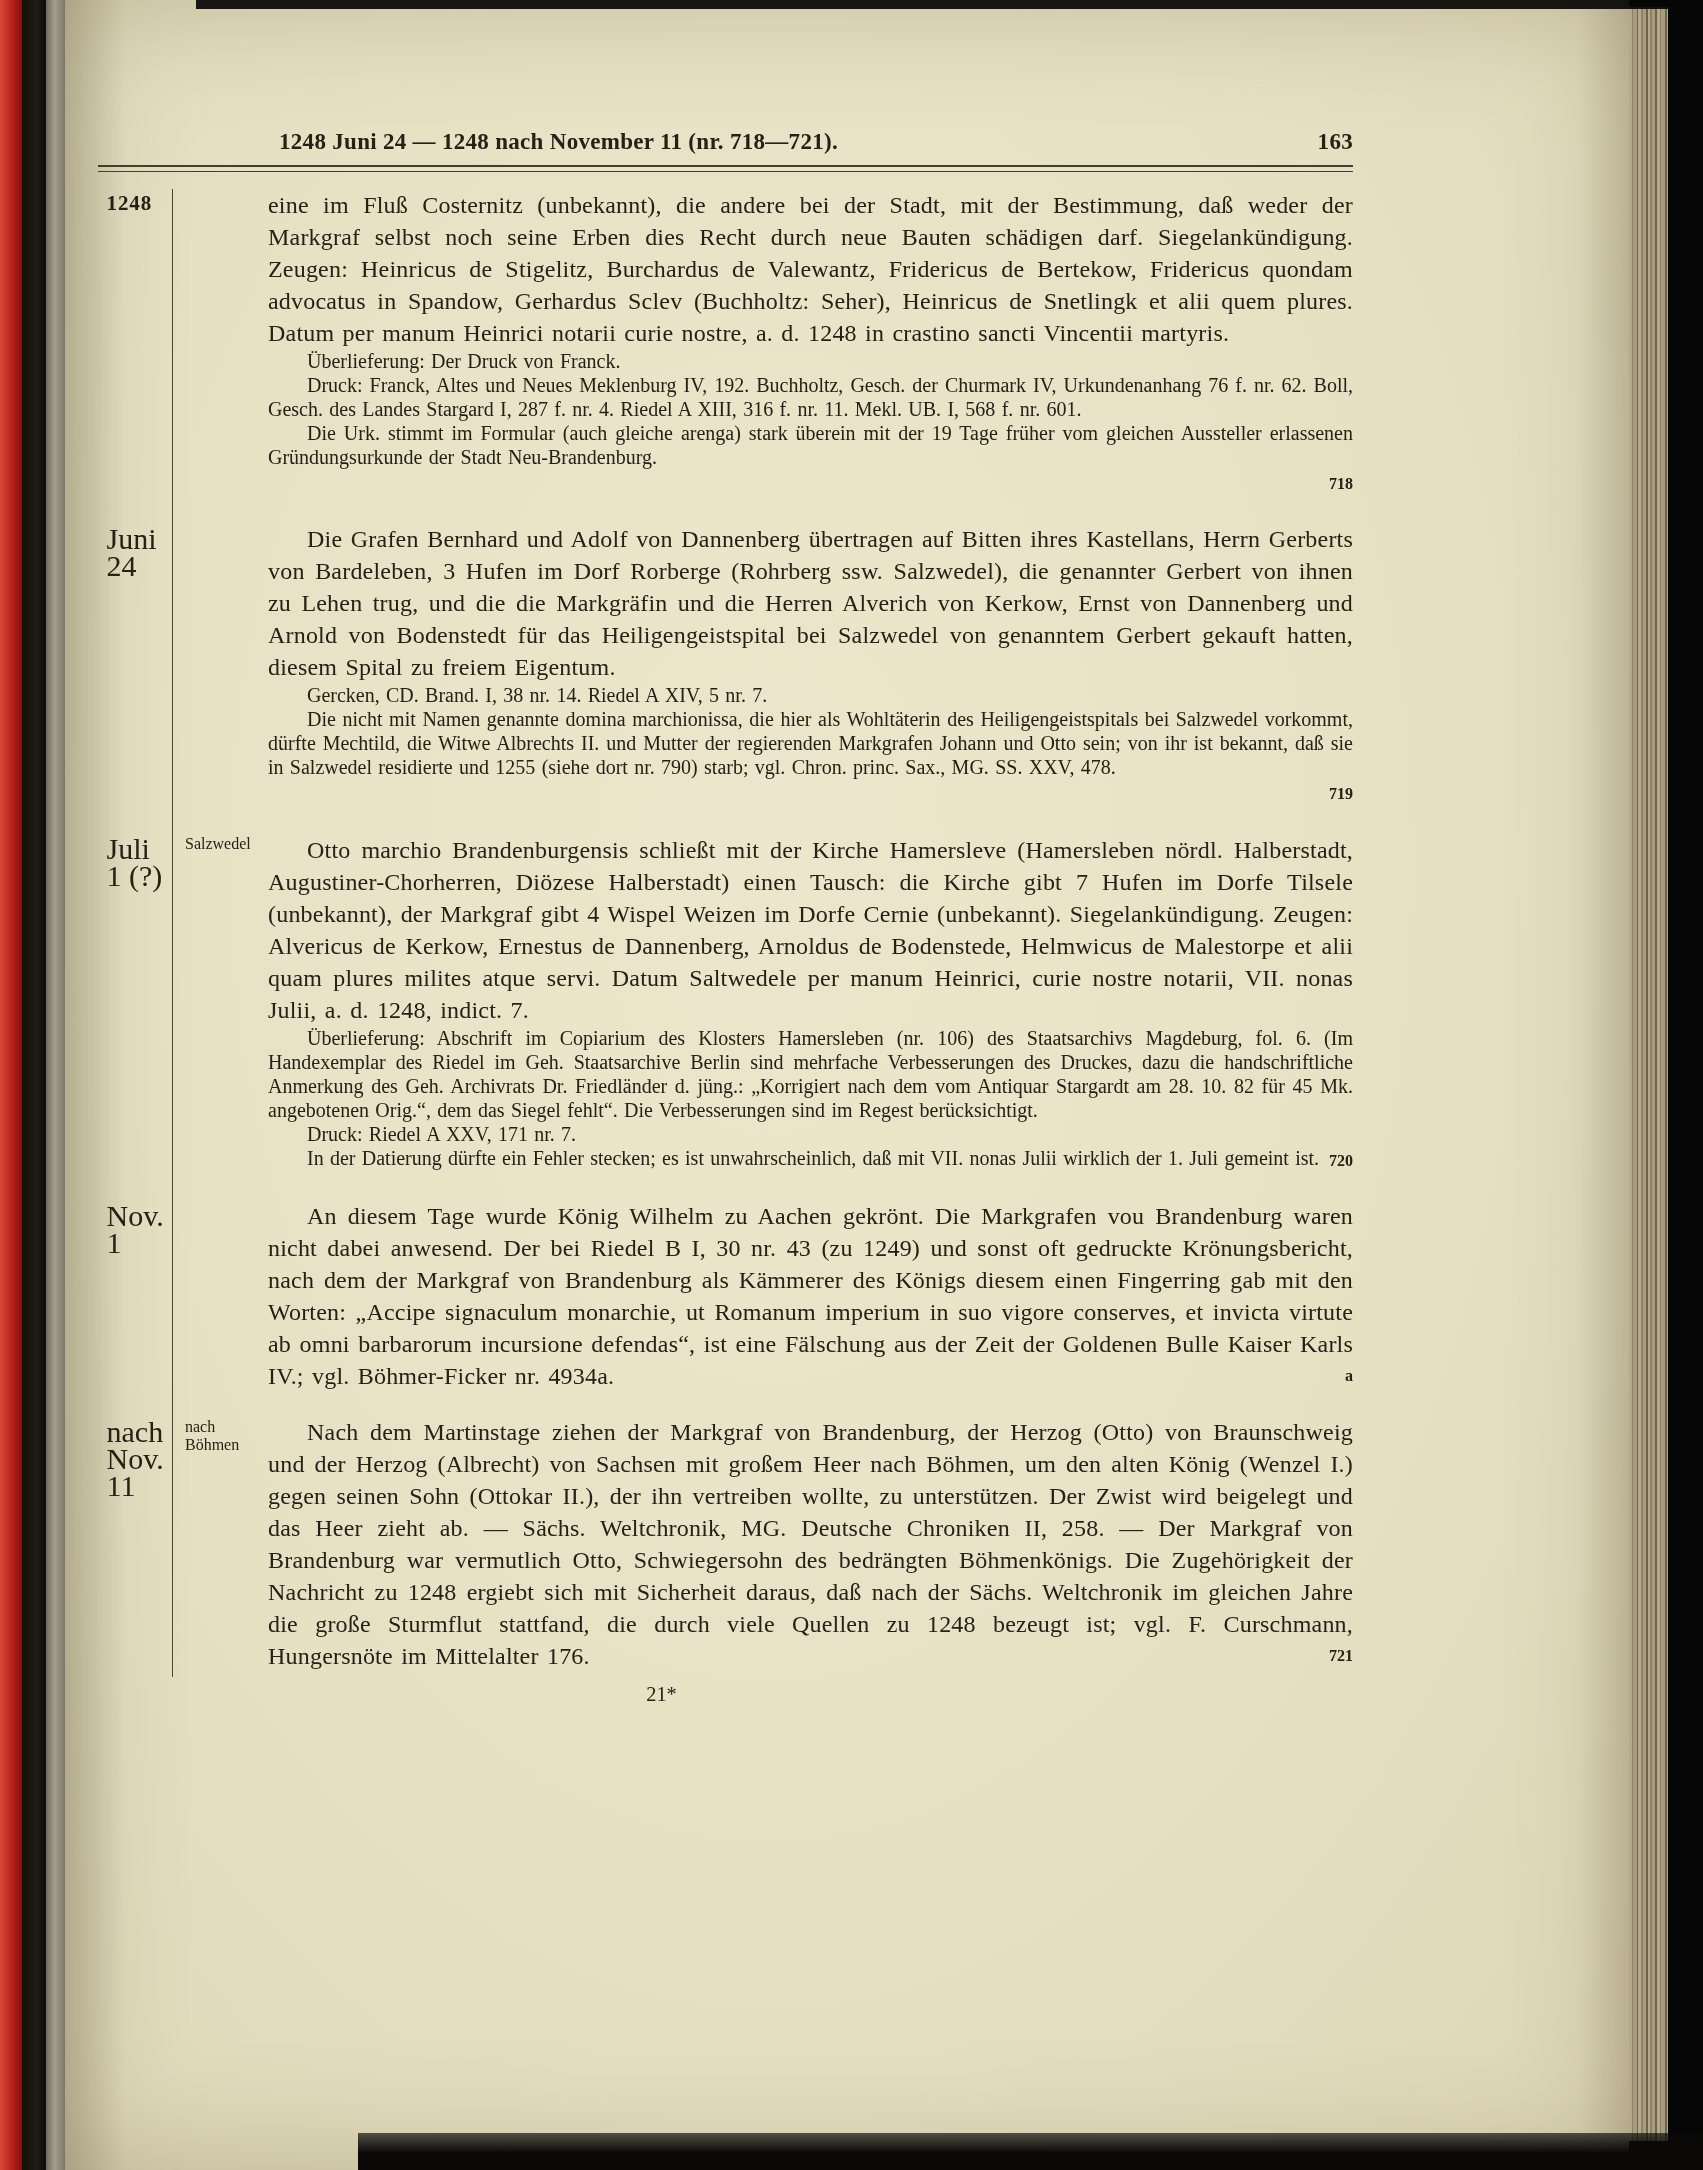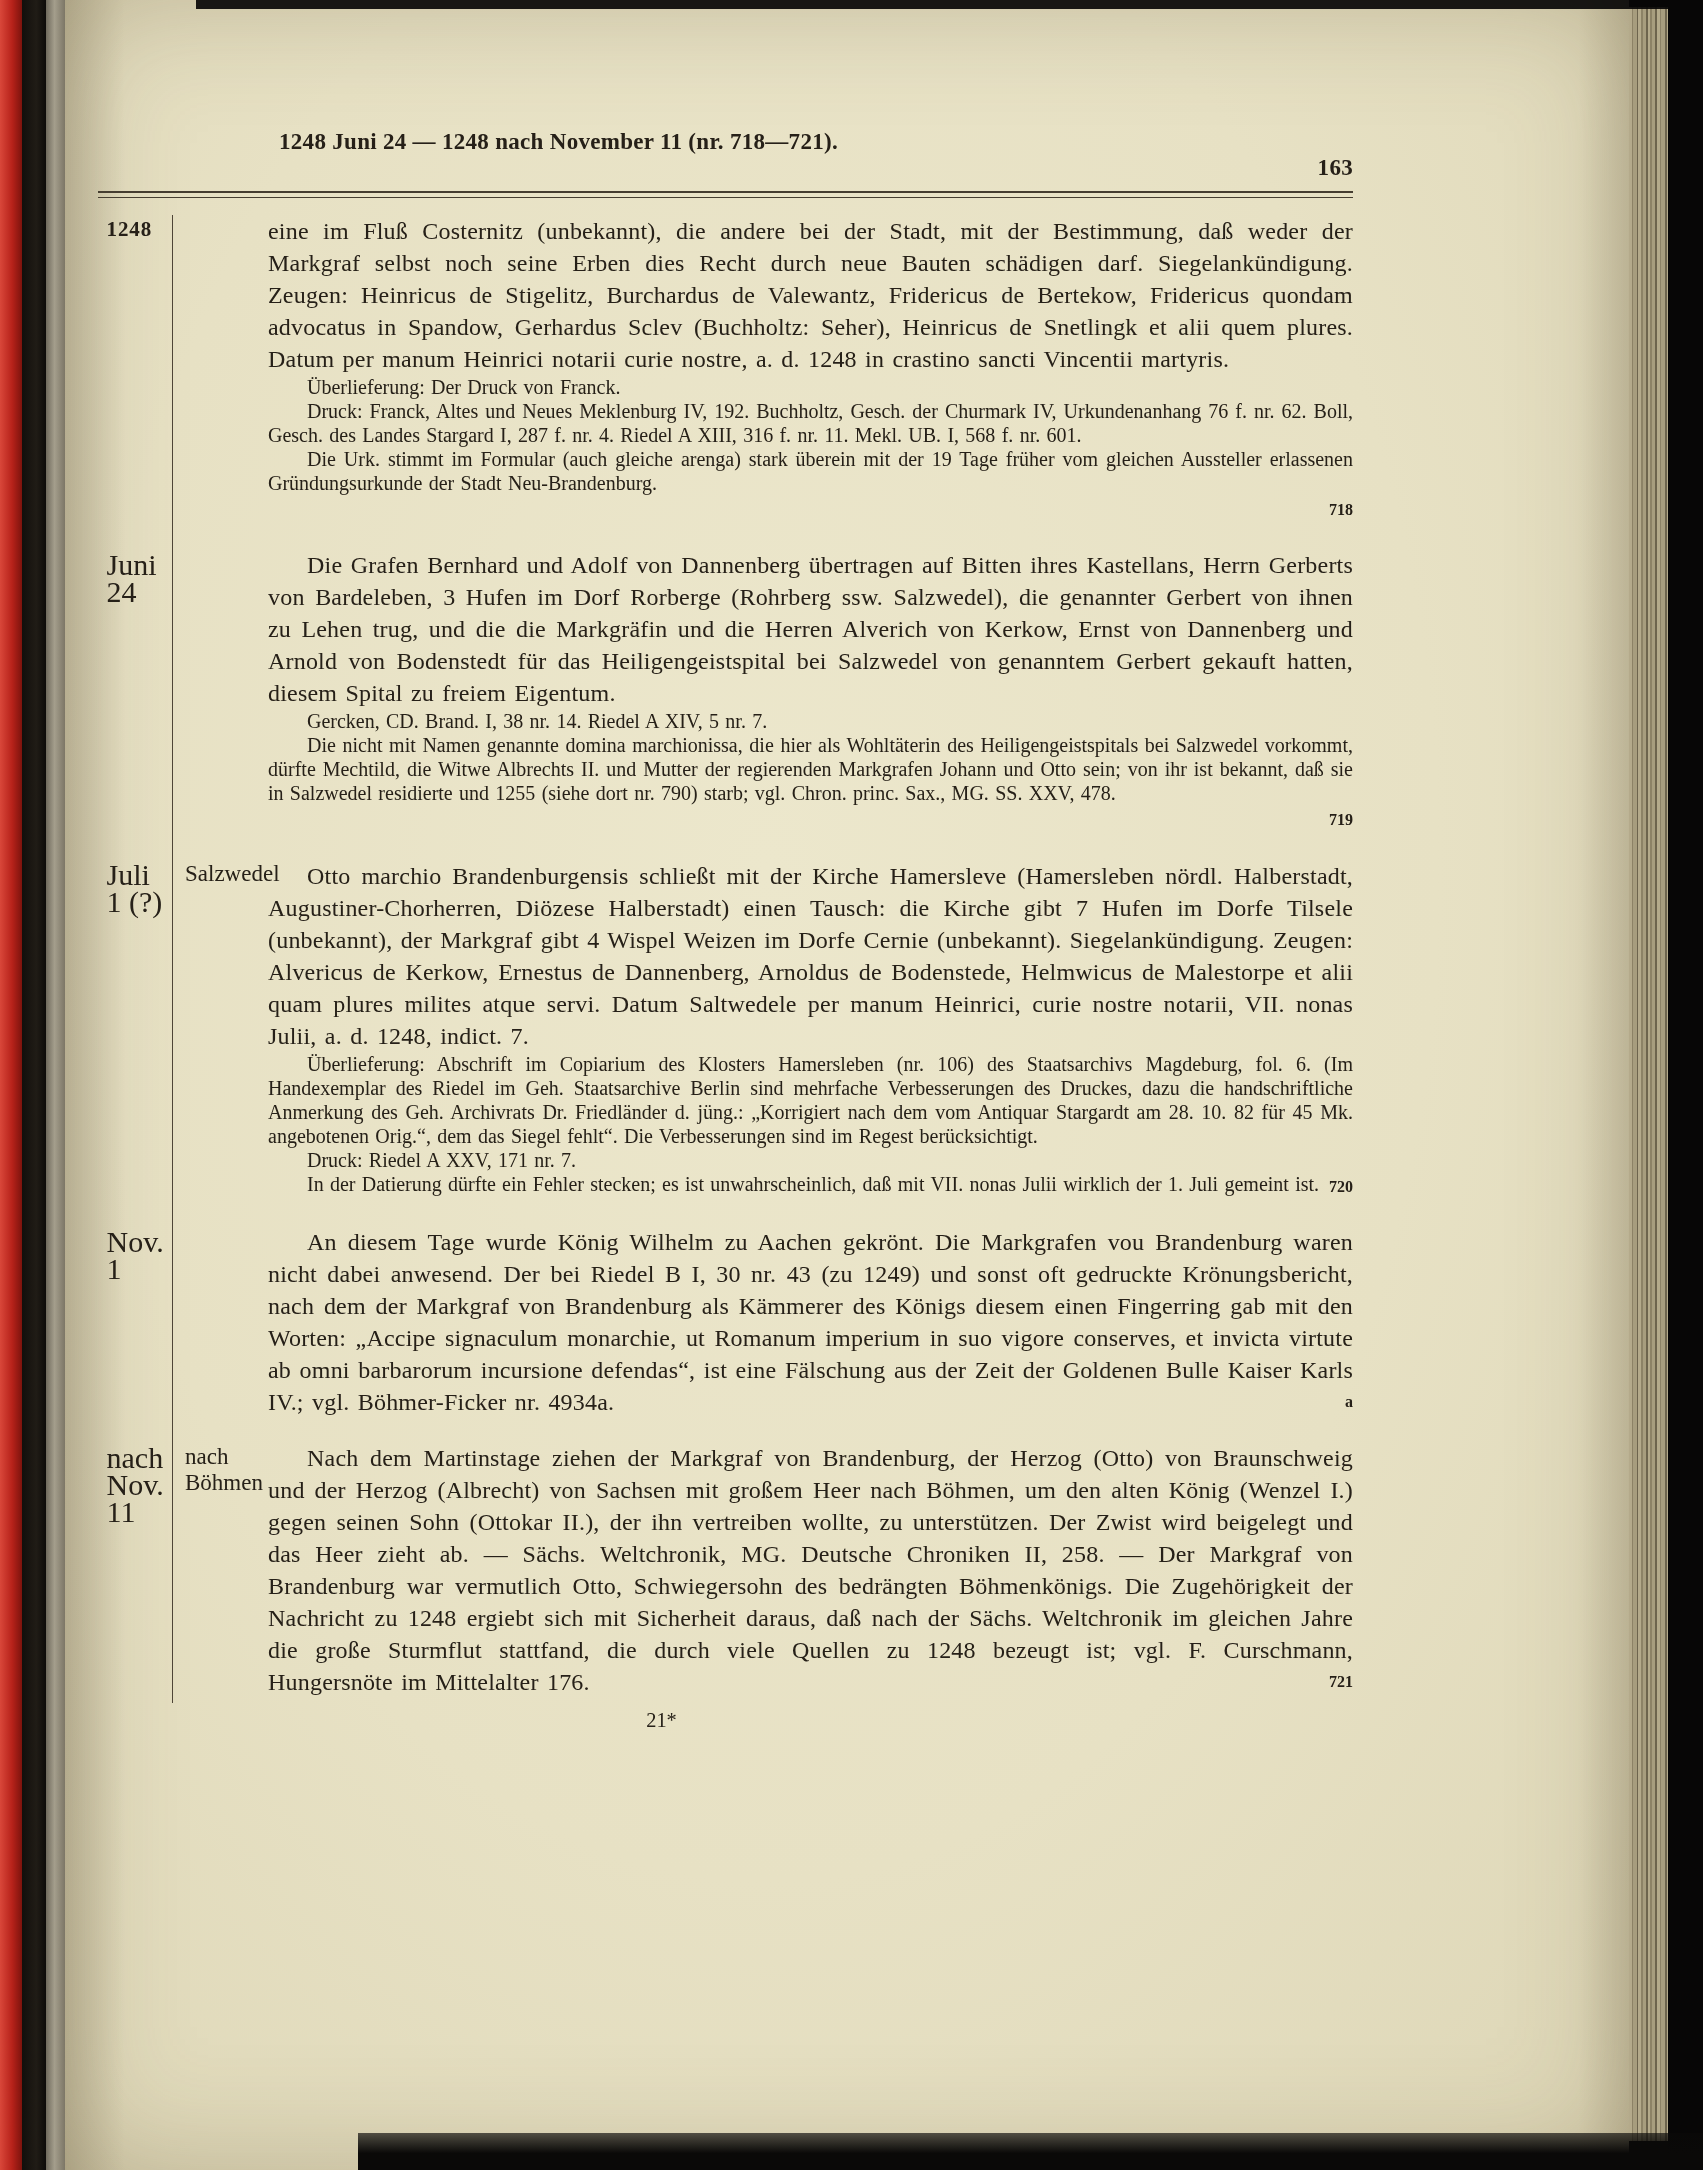--- a/index.html
+++ b/index.html
@@ -21,31 +21,31 @@
     box-shadow:inset 0 0 119px rgba(95,80,45,.30);}
   .edge-right{position:absolute;left:1629px;top:6.8px;width:39px;height:2134px;
     background:repeating-linear-gradient(90deg,#b4aa8b 0 2.6px,#8c8266 2.6px 4.3px,#a79d7e 4.3px 7.7px,#6d644d 7.7px 9.4px);}
   .void-right{position:absolute;left:1668px;top:0;width:36px;height:100%;background:#070606;}
   .shadow-top{position:absolute;left:196px;top:0;width:1508px;height:8.5px;background:rgba(8,7,6,.92);}
   .shadow-bottom{position:absolute;left:358px;top:2133px;width:1346px;height:37px;
     background:linear-gradient(180deg,rgba(10,9,8,.65),#0a0908 55%);}
 
   
   .type-area{position:absolute;left:98px;top:129px;width:1255px;}
-  .running-head{display:flex;align-items:baseline;font-weight:bold;font-size:23px;letter-spacing:0.3px;flex-direction:column;}
+  .running-head{display:flex;align-items:baseline;font-weight:bold;font-size:23px;letter-spacing:0.3px;}
   .running-title{margin-left:181px;}
   .folio{margin-left:auto;}
   .dbl-rule{margin-top:10.2px;height:3.4px;border-top:2.2px solid #453d30;border-bottom:1.2px solid #453d30;}
 
   .content{display:grid;grid-template-columns:75px 95px 1fr;margin-top:17px;}
   .cell{min-width:0;}
   .date{border-right:1.7px solid #4e4537;padding:1.7px 3.4px 0 8.5px;font-size:30px;line-height:27px;}
   .date span{white-space:pre-line;display:block;}
   .date.year{font-weight:bold;font-size:21px;letter-spacing:0.9px;}
-  .place{padding:1.7px 0 0 12px;font-size:23px;}
+  .place{padding:1.7px 0 0 12px;font-size:16px;}
   .text{padding:0 0 25.6px 0;}
   .text.last{padding-bottom:6.8px;}
 
   p.main{margin:0;font-size:24px;line-height:32px;text-align:justify;word-spacing:2.1px;letter-spacing:0.2px;}
   p.main.indent{text-indent:39px;}
   p.small{margin:0;font-size:20px;line-height:24px;text-align:justify;text-indent:39px;word-spacing:1.3px;}
   .num{text-align:right;font-weight:bold;font-size:16px;line-height:29px;}
   .num.overlap-small{margin-top:-24px;}
   .num.overlap-main{margin-top:-31px;}
 

